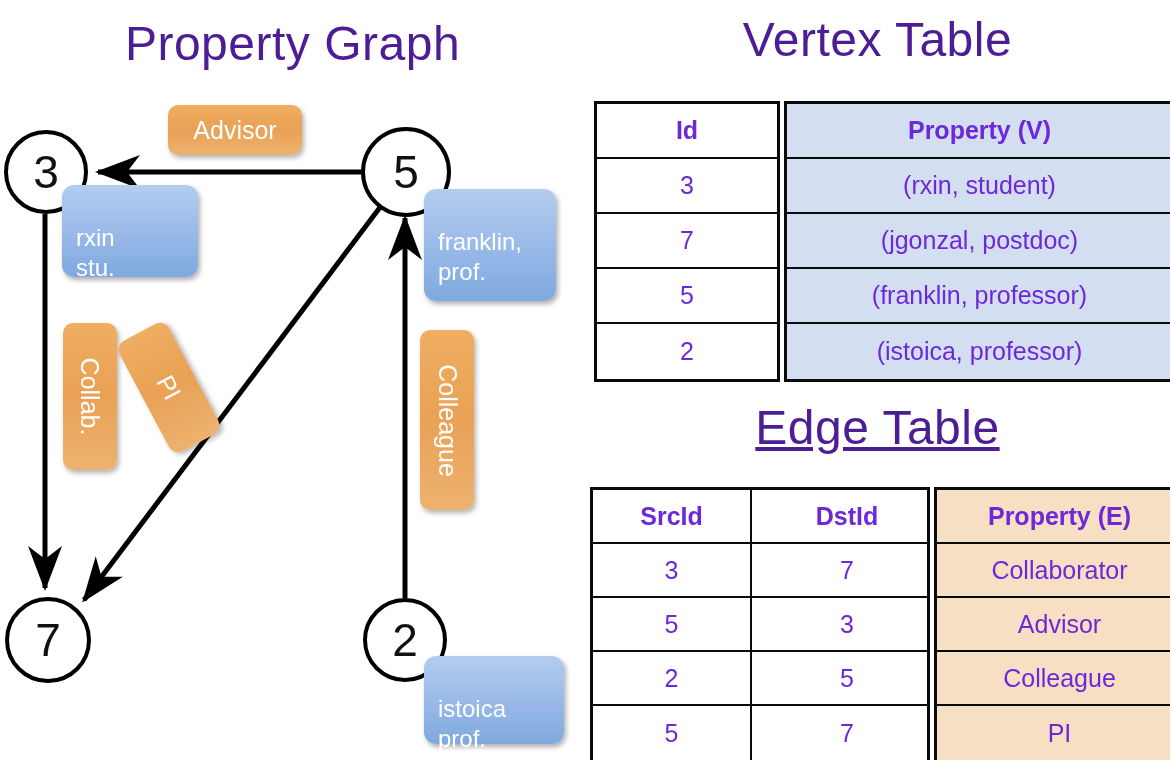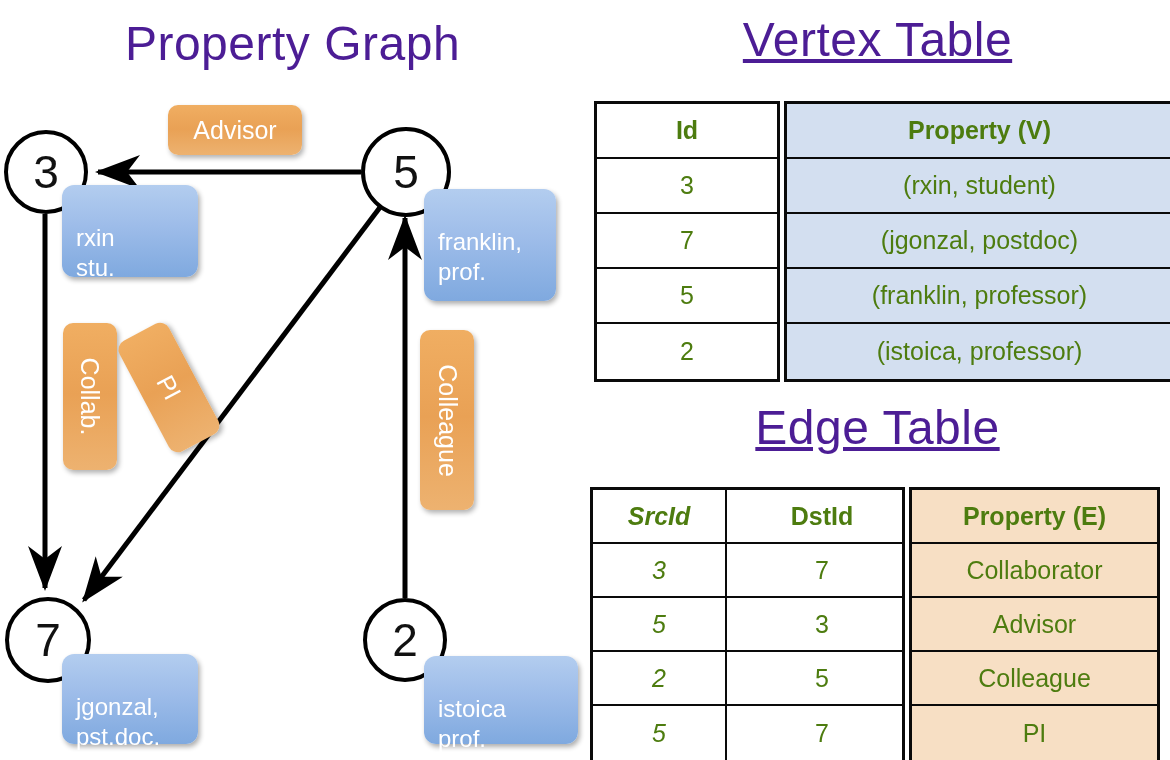--- a/index.html
+++ b/index.html
@@ -21,21 +21,21 @@
     position: absolute;
     font-family: "Liberation Sans", sans-serif;
     font-weight: 300;
     font-size: 48px;
     letter-spacing: 0.5px;
     color: #4c1d95;
     white-space: nowrap;
     text-align: center;
   }
   #title-property-graph { left: 0px;   top: 16px;  width: 585px; }
-  #title-vertex-table   { left: 585px; top: 12px;  width: 585px; text-decoration: underline; }
+  #title-vertex-table   { left: 585px; top: 12px;  width: 585px; }
   #title-edge-table     { left: 585px; top: 400px; width: 585px; text-decoration: underline; }
 
   
   #graph-panel {
     position: absolute;
     left: 0; top: 0;
     width: 585px; height: 760px;
   }
   #graph-svg {
     position: absolute;
@@ -116,21 +116,21 @@
   .tbl-block + .tbl-block { margin-left: 4px; }
 
   .tcell {
     border-bottom: 2px solid #0a0a0a;
     box-sizing: border-box;
     display: flex;
     align-items: center;
     justify-content: center;
     font-size: 25px;
     font-weight: 400;
-    color: #4d7c0f;
+    color: #6d28d9;
     white-space: nowrap;
   }
   .tcell:last-child { border-bottom: none; }
   .tcell.hdr { font-weight: bold; font-size: 25px; }
 
   .col-sep { border-right: 2px solid #0a0a0a; }
 
   .grp { display: flex; flex-direction: row; }
   .grp > .subcol { display: flex; flex-direction: column; }
 
@@ -139,21 +139,21 @@
   .white-fill { background: #ffffff; }
 
   
   #vertex-table { left: 594px; top: 101px; }
   #vertex-table .idcol   { width: 180px; }
   #vertex-table .propcol { width: 385px; }
   #vertex-table .tcell   { height: 55px; }
 
   
   #edge-table { left: 590px; top: 487px; }
-  #edge-table .srccol  { width: 132px; font-style: italic; }
+  #edge-table .srccol  { width: 157px; }
   #edge-table .dstcol  { width: 175px; padding-left: 15px; }
   #edge-table .propcol { width: 245px; }
   #edge-table .tcell   { height: 54px; }
 </style>
 </head>
 <body>
 
 <div class="title" id="title-property-graph">Property Graph</div>
 <div class="title" id="title-vertex-table">Vertex Table</div>
 <div class="title" id="title-edge-table">Edge Table</div>
@@ -190,25 +190,21 @@
   </div>
 
   <div class="prop-box" style="left:62px; top:185px; width:136px; height:92px;">
     <span>rxin
 stu.</span>
   </div>
   <div class="prop-box" style="left:424px; top:189px; width:132px; height:112px;">
     <span>franklin,
 prof.</span>
   </div>
-  <div class="prop-box" style="left:62px; top:654px; width:136px; height:90px;">
-    <span>jgonzal,
-pst.doc.</span>
-  </div>
-  <div class="prop-box" style="left:424px; top:656px; width:154px; height:88px;">
+  <div class="prop-box" style="left:424px; top:656px; width:140px; height:88px;">
     <span>istoica
 prof.</span>
   </div>
 
   <div class="label-box" style="left:168px; top:105px; width:134px; height:50px;">
     <span>Advisor</span>
   </div>
 
   <div class="label-box vertical" style="left:63px; top:323px; width:54px; height:147px;">
     <span>Collab.</span>

